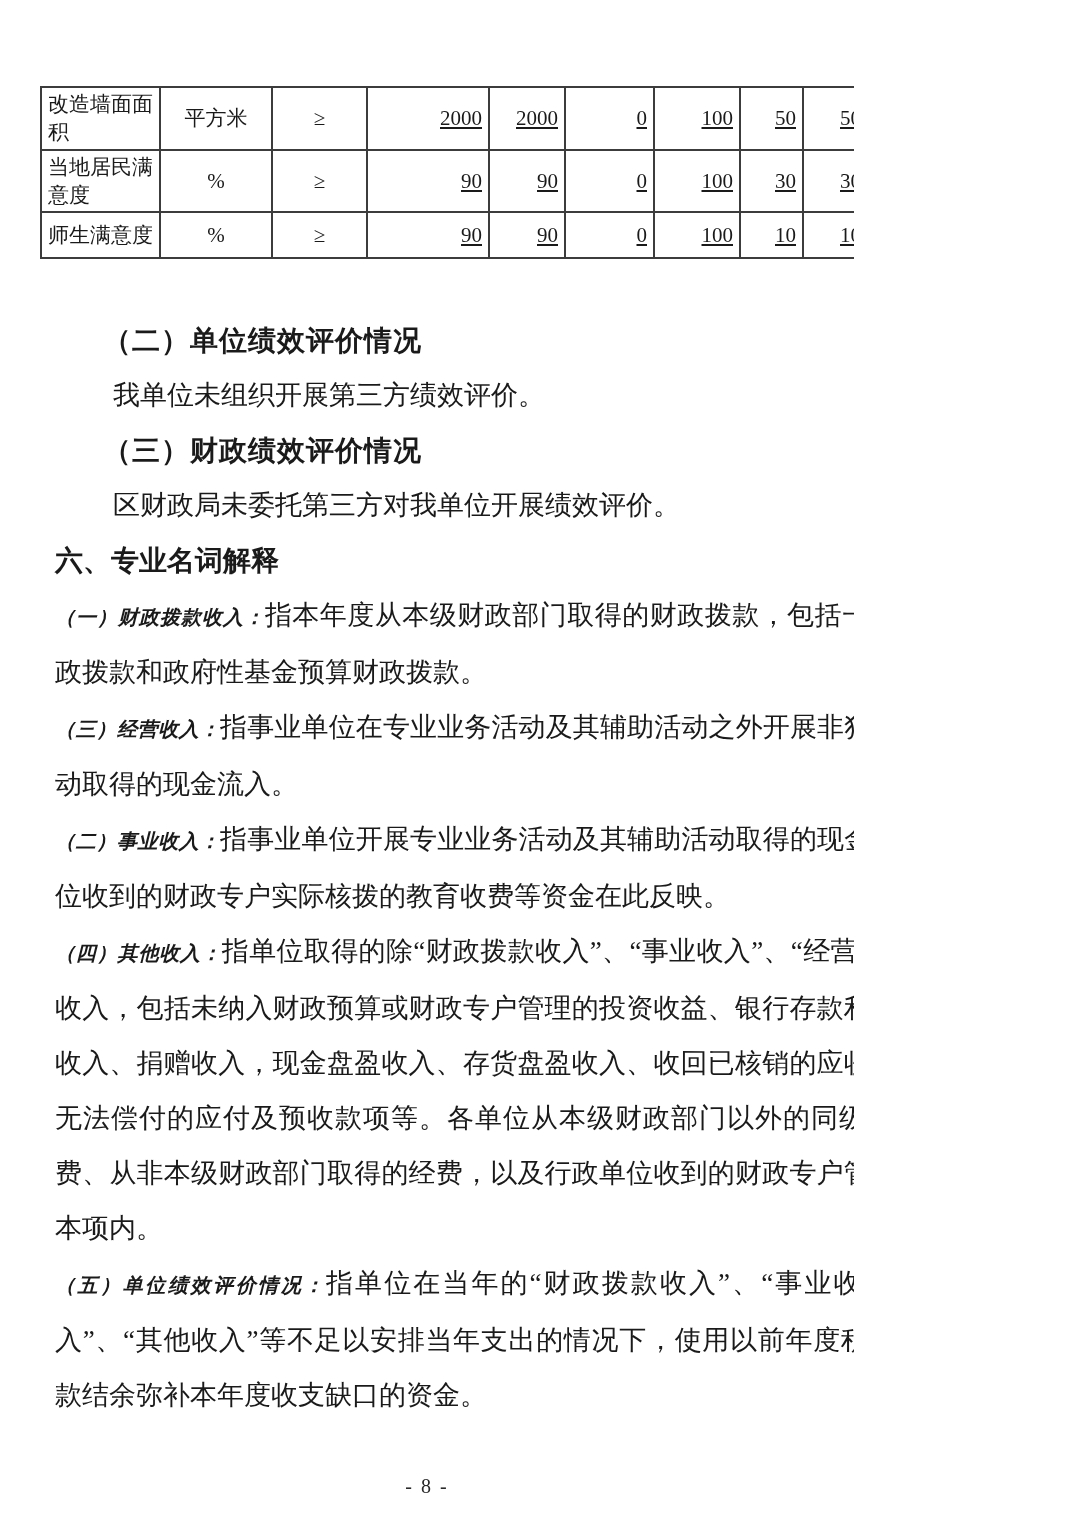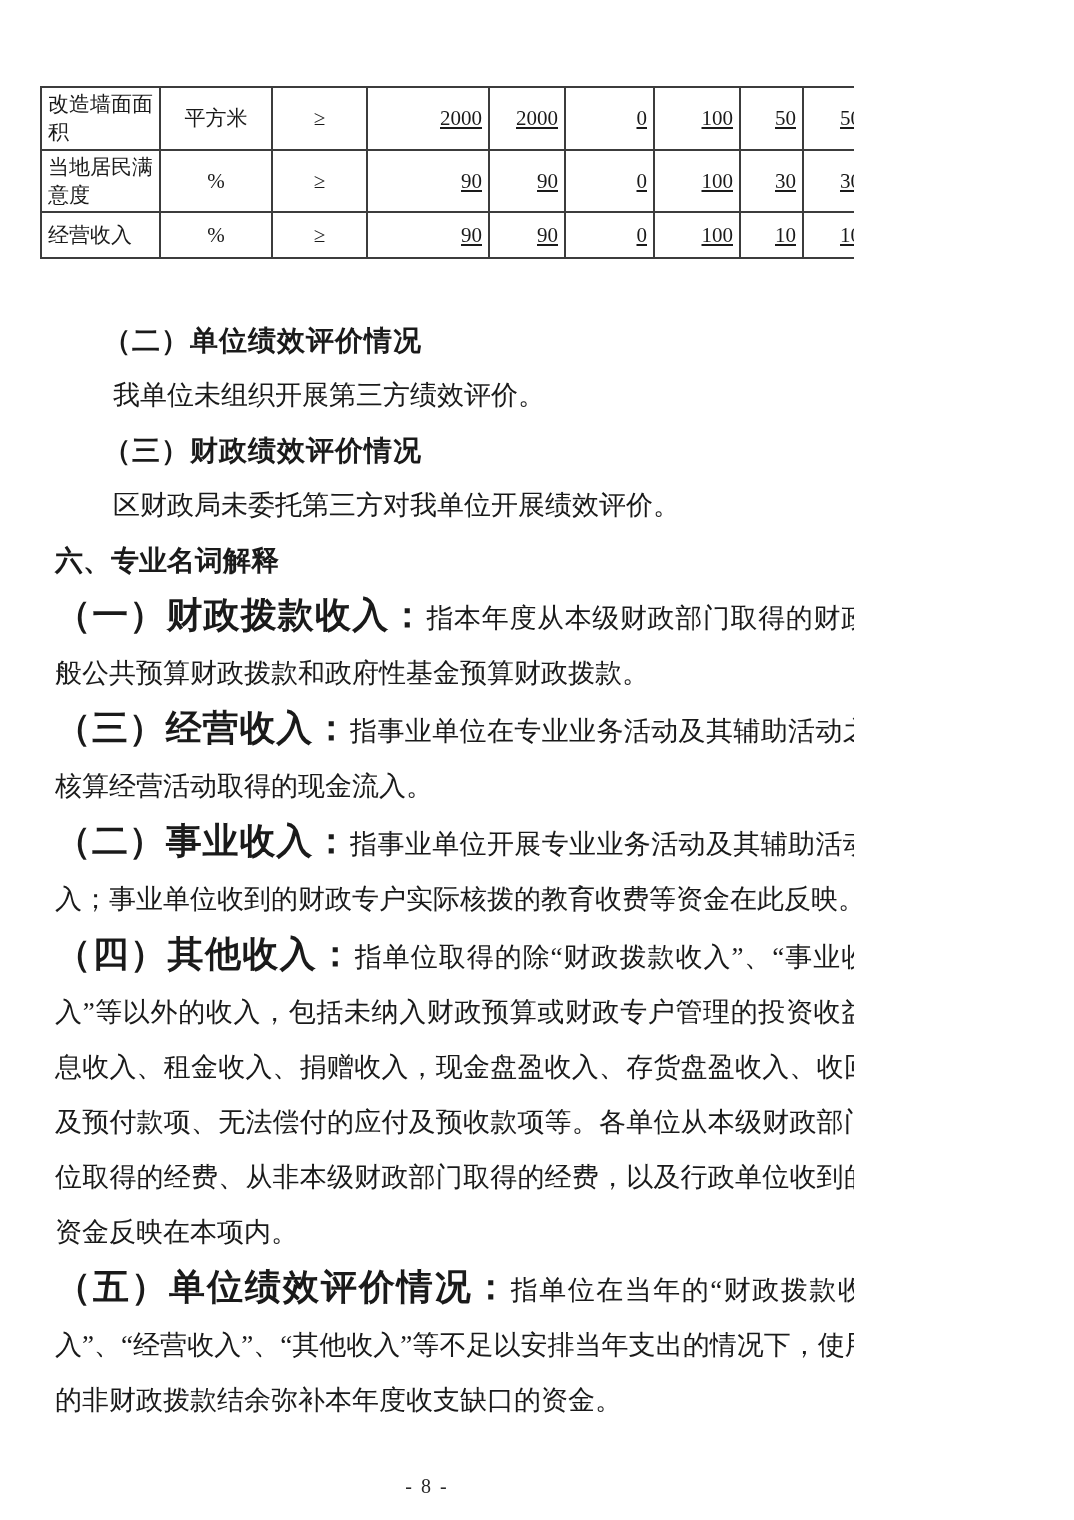--- a/index.html
+++ b/index.html
@@ -59,22 +59,23 @@
     text-align: left;
   }
   p.heading-hei {
     font-family: Liberation Serif, serif;
     font-weight: bold;
     font-size: 28px;
     text-align: left;
   }
   p.def .lead {
     font-weight: bold;
-    font-size: 36px;
+    font-size: 20px;
     letter-spacing: 0.5px;
+    font-style: italic;
   }
   
   .footer {
     position: absolute;
     left: 0;
     bottom: 22px;
     width: 100%;
     text-align: center;
     font-size: 20px;
     letter-spacing: 2px;
@@ -121,21 +122,21 @@
         <td class="cr">90</td>
         <td class="cr">90</td>
         <td class="cr">0</td>
         <td class="cr">100</td>
         <td class="cr">30</td>
         <td class="cr">30</td>
         <td class="cc">否</td>
         <td class="cc"></td>
       </tr>
       <tr class="r3">
-        <td class="cl">经营收入</td>
+        <td class="cl">师生满意度</td>
         <td class="cc">%</td>
         <td class="cc">≥</td>
         <td class="cr">90</td>
         <td class="cr">90</td>
         <td class="cr">0</td>
         <td class="cr">100</td>
         <td class="cr">10</td>
         <td class="cr">10</td>
         <td class="cc">否</td>
         <td class="cc"></td>

